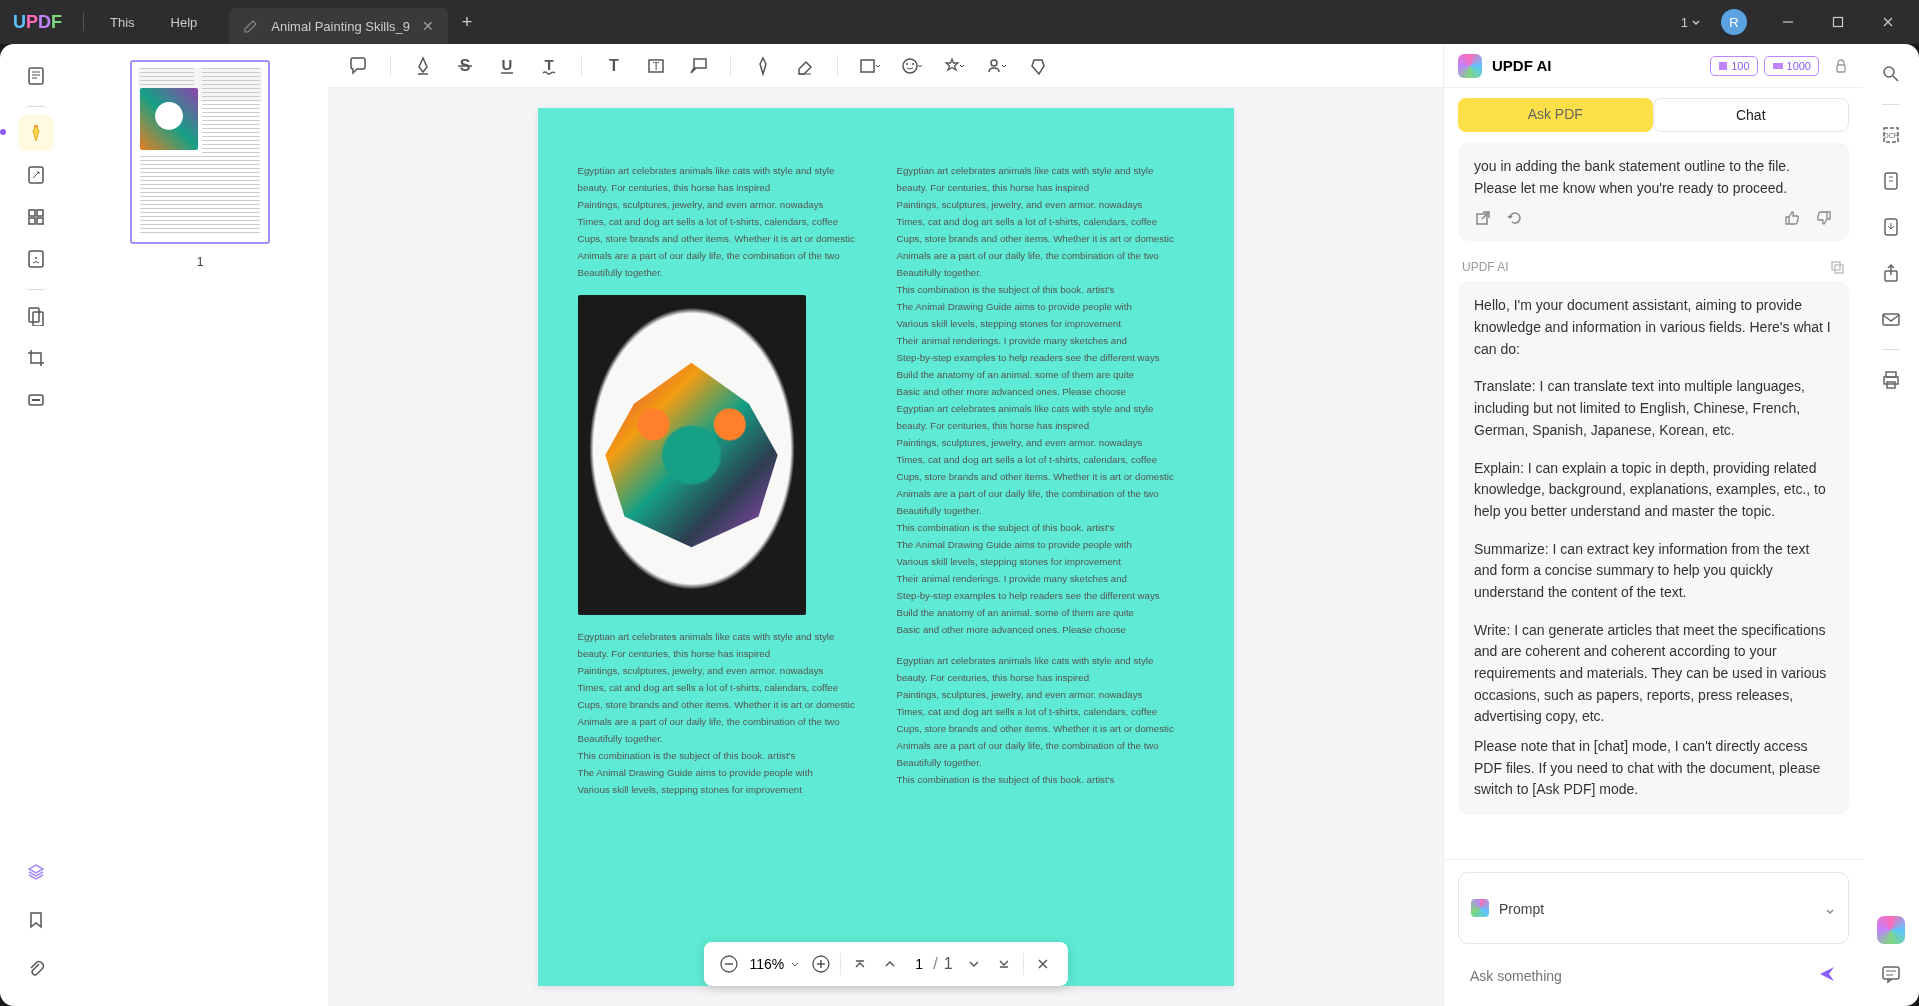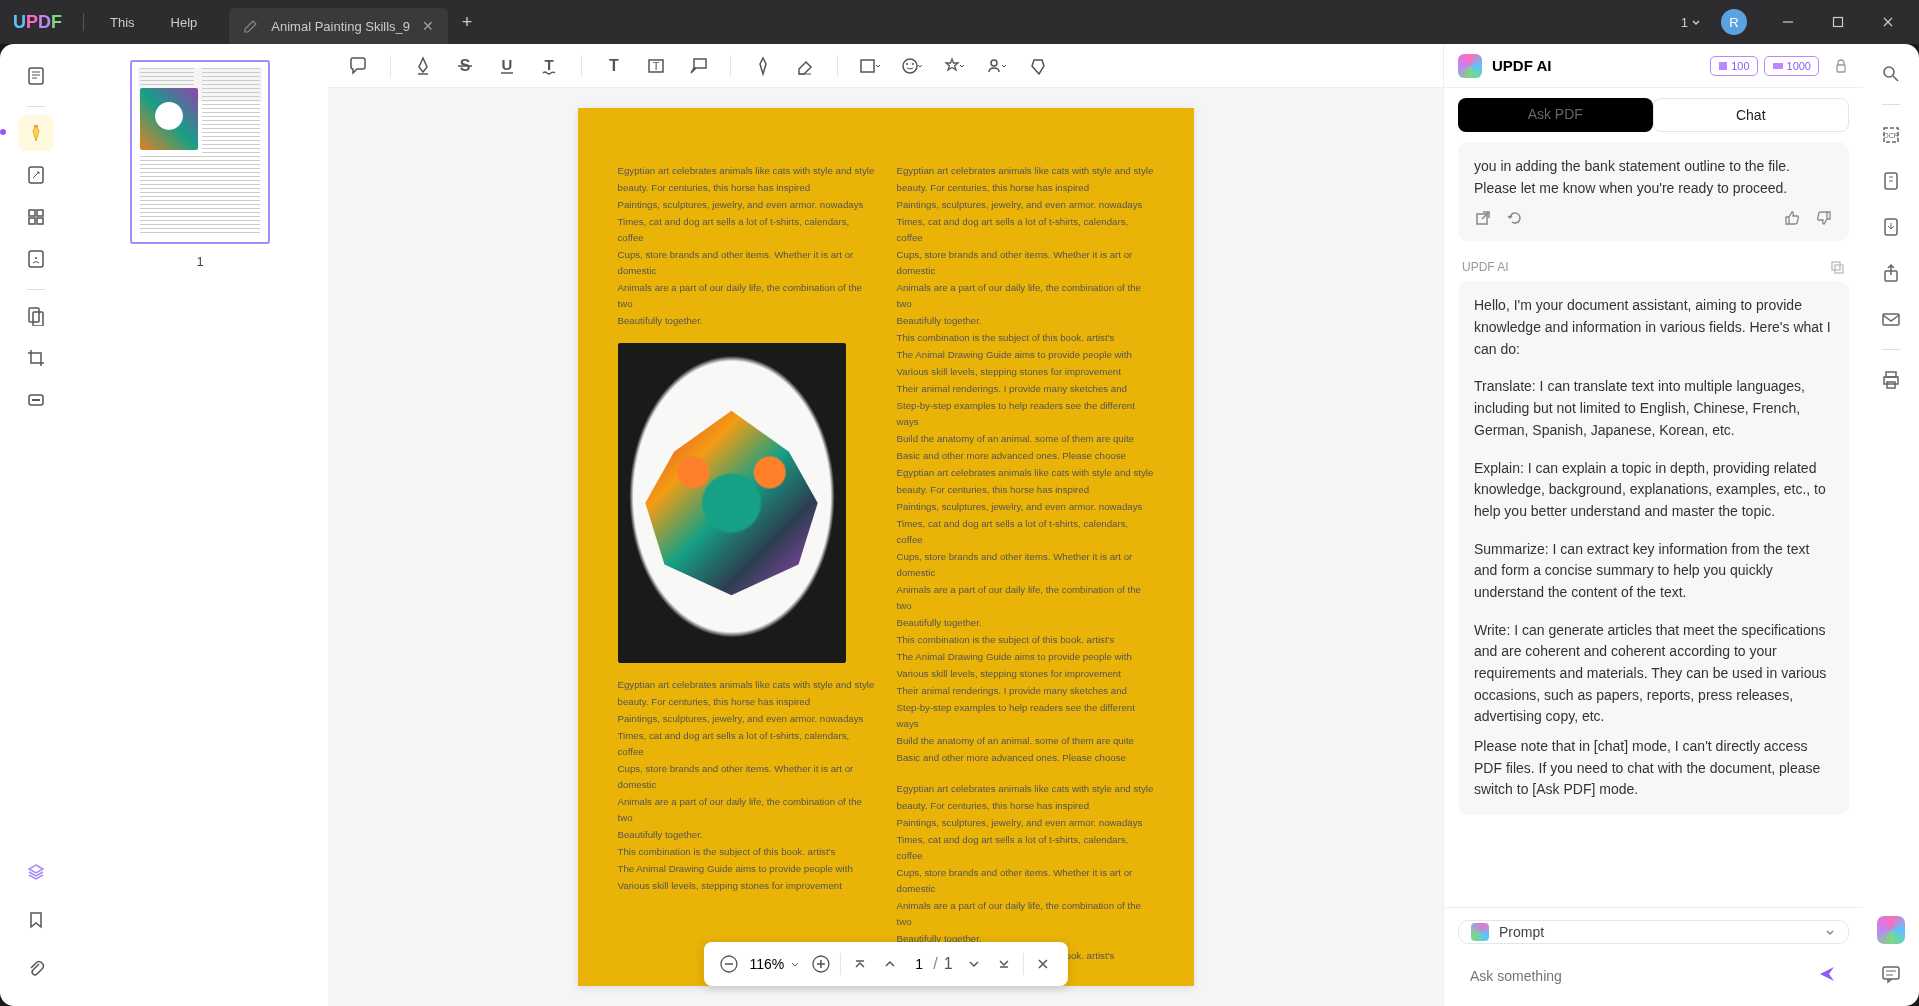--- a/index.html
+++ b/index.html
@@ -27,21 +27,21 @@
 .thumbs-panel { width: 256px; background: #fff; padding: 16px; overflow-y: auto; }
 .thumb { width: 140px; height: 184px; margin: 0 auto; border: 2px solid #a78bfa; border-radius: 3px; background: #fff; padding: 6px; position: relative; }
 .thumb-content { width: 100%; height: 100%; background: linear-gradient(to bottom, #f5f5f5 0%, #f5f5f5 20%, transparent 20%); position: relative; }
 .thumb-img { position: absolute; top: 20px; left: 2px; width: 58px; height: 62px; background: radial-gradient(circle at 50% 45%, #fff 0%, #fff 30%, transparent 32%), linear-gradient(45deg, #e67e22, #16a085, #8e44ad); border-radius: 2px; }
 .thumb-num { text-align: center; margin-top: 10px; font-size: 13px; color: #444; }
 .doc-area { flex: 1; background: #f5f5f7; position: relative; display: flex; flex-direction: column; }
 .top-toolbar { height: 44px; background: #fff; display: flex; align-items: center; padding: 0 14px; gap: 10px; border-bottom: 1px solid #eee; }
 .tb-sep { width: 1px; height: 22px; background: #e5e5e5; margin: 0 6px; }
 .tb-icon { width: 32px; height: 32px; display: flex; align-items: center; justify-content: center; cursor: pointer; border-radius: 6px; }
 .doc-scroll { flex: 1; overflow: auto; padding: 20px; display: flex; justify-content: center; position: relative; }
-.page { width: 616px; background: #eab308; box-shadow: 0 2px 8px rgba(0,0,0,0.1); padding: 55px 40px; min-height: 800px; }
+.page { width: 696px; background: #5eead4; box-shadow: 0 2px 8px rgba(0,0,0,0.1); padding: 55px 40px; min-height: 800px; }
 .page-cols { display: flex; gap: 22px; }
 .col { flex: 1; font-size: 9.7px; line-height: 1.65; color: #555; }
 .col p { margin-bottom: 1px; }
 .doc-img { width: 228px; height: 320px; margin: 14px 0; background: radial-gradient(ellipse 90% 88% at 50% 48%, #f8f8f6 0%, #f8f8f6 48%, #1a1a1a 50%, #1a1a1a 100%); border-radius: 2px; position: relative; overflow: hidden; }
 .bird-art { position: absolute; top: 18%; left: 8%; width: 84%; height: 64%; background: 
   radial-gradient(circle at 30% 35%, #ff7f2a 8%, transparent 9%),
   radial-gradient(circle at 70% 35%, #ff7f2a 8%, transparent 9%),
   radial-gradient(circle at 50% 50%, #16a085 20%, transparent 22%),
   linear-gradient(135deg, #e74c3c 10%, #f39c12 30%, #16a085 50%, #2c3e50 70%, #8e44ad 90%);
   clip-path: polygon(50% 5%, 20% 25%, 5% 50%, 15% 80%, 50% 95%, 85% 80%, 95% 50%, 80% 25%);
@@ -53,30 +53,30 @@
 .page-input { width: 28px; text-align: center; border: none; font-size: 14px; }
 .ai-panel { width: 420px; background: #fff; display: flex; flex-direction: column; border-left: 1px solid #eee; }
 .ai-header { height: 44px; display: flex; align-items: center; padding: 0 14px; gap: 10px; border-bottom: 1px solid #eee; }
 .ai-logo { width: 24px; height: 24px; border-radius: 6px; background: conic-gradient(#ff6bb8, #5bc4ff, #7dd87d, #c084fc, #ff6bb8); }
 .ai-title { font-size: 15px; font-weight: 600; }
 .ai-badges { margin-left: auto; display: flex; gap: 6px; align-items: center; }
 .badge { font-size: 11px; padding: 3px 7px; border: 1px solid #c084fc; border-radius: 5px; color: #8b5cf6; display: flex; align-items: center; gap: 3px; }
 .lock-icon { margin-left: 8px; color: #999; }
 .ai-tabs { display: flex; padding: 10px 14px; gap: 0; }
 .ai-tab { flex: 1; text-align: center; padding: 8px 0; font-size: 14px; cursor: pointer; border-radius: 8px; }
-.ai-tab.inactive { background: #000000; color: #666; }
+.ai-tab.inactive { background: #fde047; color: #666; }
 .ai-tab.active { background: #fff; border: 1px solid #e5e5e7; color: #222; font-weight: 500; }
 .ai-chat { flex: 1; overflow-y: auto; padding: 0 14px 14px; }
 .ai-msg { background: #f7f7f9; border-radius: 10px; padding: 14px 16px; margin-bottom: 12px; font-size: 14px; line-height: 1.55; color: #333; position: relative; }
 .msg-actions { display: flex; gap: 14px; margin-top: 10px; justify-content: space-between; }
 .msg-actions-left, .msg-actions-right { display: flex; gap: 14px; }
 .msg-action { cursor: pointer; color: #888; }
 .ai-label { font-size: 12px; color: #999; padding: 6px 4px; display: flex; justify-content: space-between; align-items: center; }
 .ai-input-area { padding: 12px 14px; border-top: 1px solid #eee; }
-.prompt-bar { display: flex; align-items: center; padding: 2px 12px; border: 1px solid #e5e5e7; border-radius: 10px; margin-bottom: 10px; gap: 10px; }
+.prompt-bar { display: flex; align-items: flex-end; padding: 26px 12px; border: 1px solid #e5e5e7; border-radius: 10px; margin-bottom: 10px; gap: 10px; }
 .prompt-icon { width: 18px; height: 18px; border-radius: 4px; background: conic-gradient(#ff6bb8, #5bc4ff, #7dd87d, #c084fc); }
 .prompt-text { flex: 1; font-size: 14px; color: #444; }
 .ask-bar { display: flex; align-items: flex-end; padding: 10px 12px; gap: 10px; }
 .ask-input { flex: 1; border: none; font-size: 14px; color: #999; outline: none; }
 .send-btn { color: #8b5cf6; cursor: pointer; }
 .right-rail { width: 56px; background: #fff; border-top-right-radius: 14px; border-bottom-right-radius: 14px; display: flex; flex-direction: column; align-items: center; padding-top: 14px; gap: 14px; }
 .rr-icon { width: 32px; height: 32px; display: flex; align-items: center; justify-content: center; cursor: pointer; color: #666; }
 .rr-sep { width: 18px; height: 1px; background: #ddd; }
 .rr-bottom { margin-top: auto; padding-bottom: 16px; display: flex; flex-direction: column; align-items: center; gap: 14px; }
 .rr-ai { width: 28px; height: 28px; border-radius: 7px; background: conic-gradient(#ff6bb8, #5bc4ff, #7dd87d, #c084fc, #ff6bb8); }

